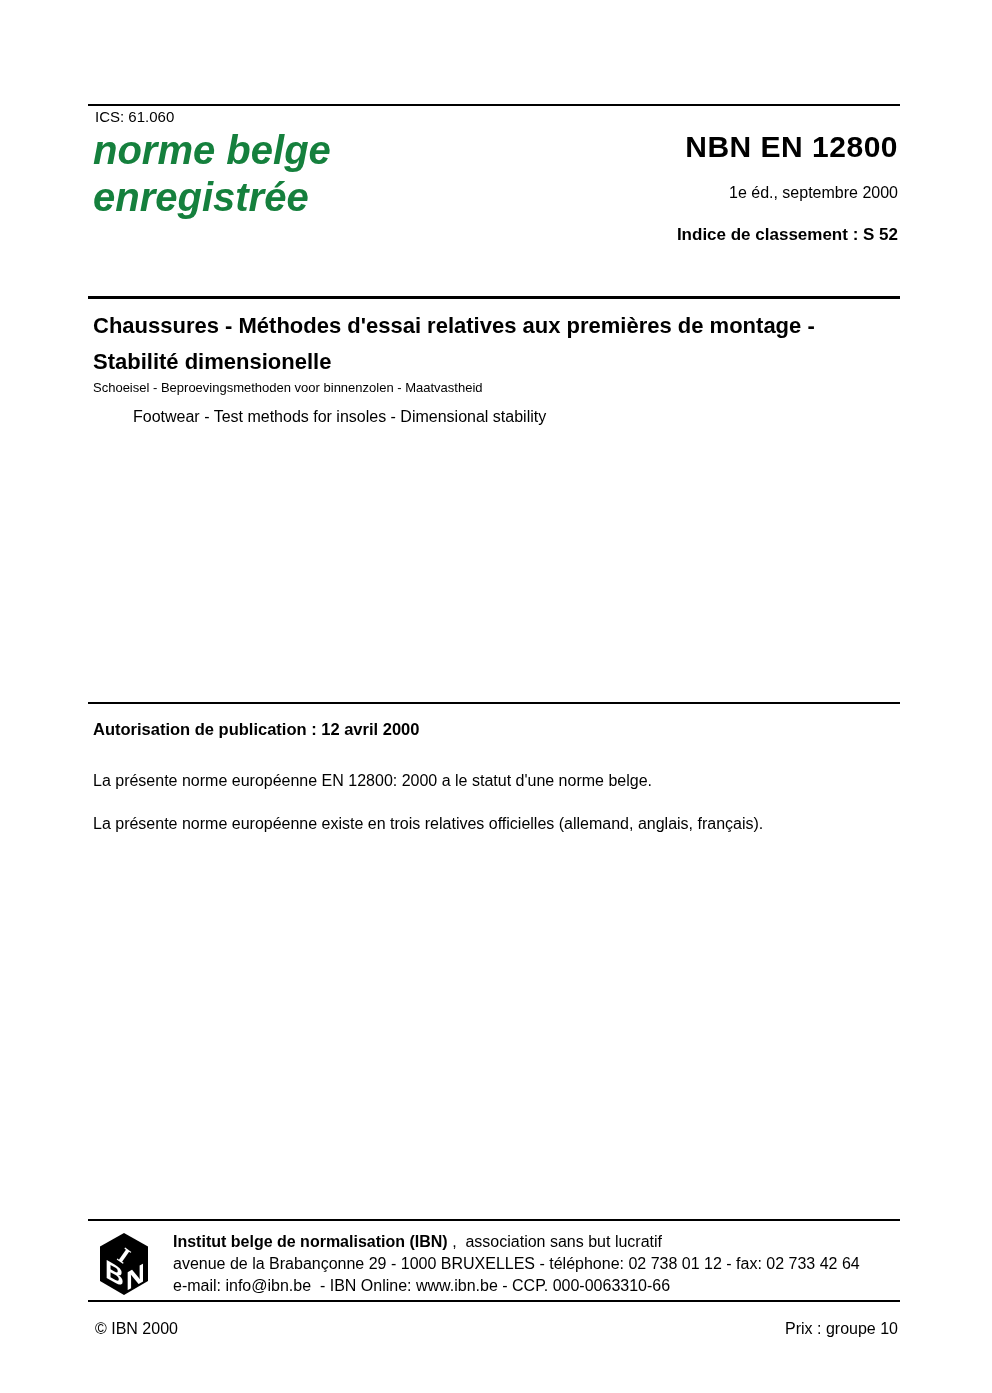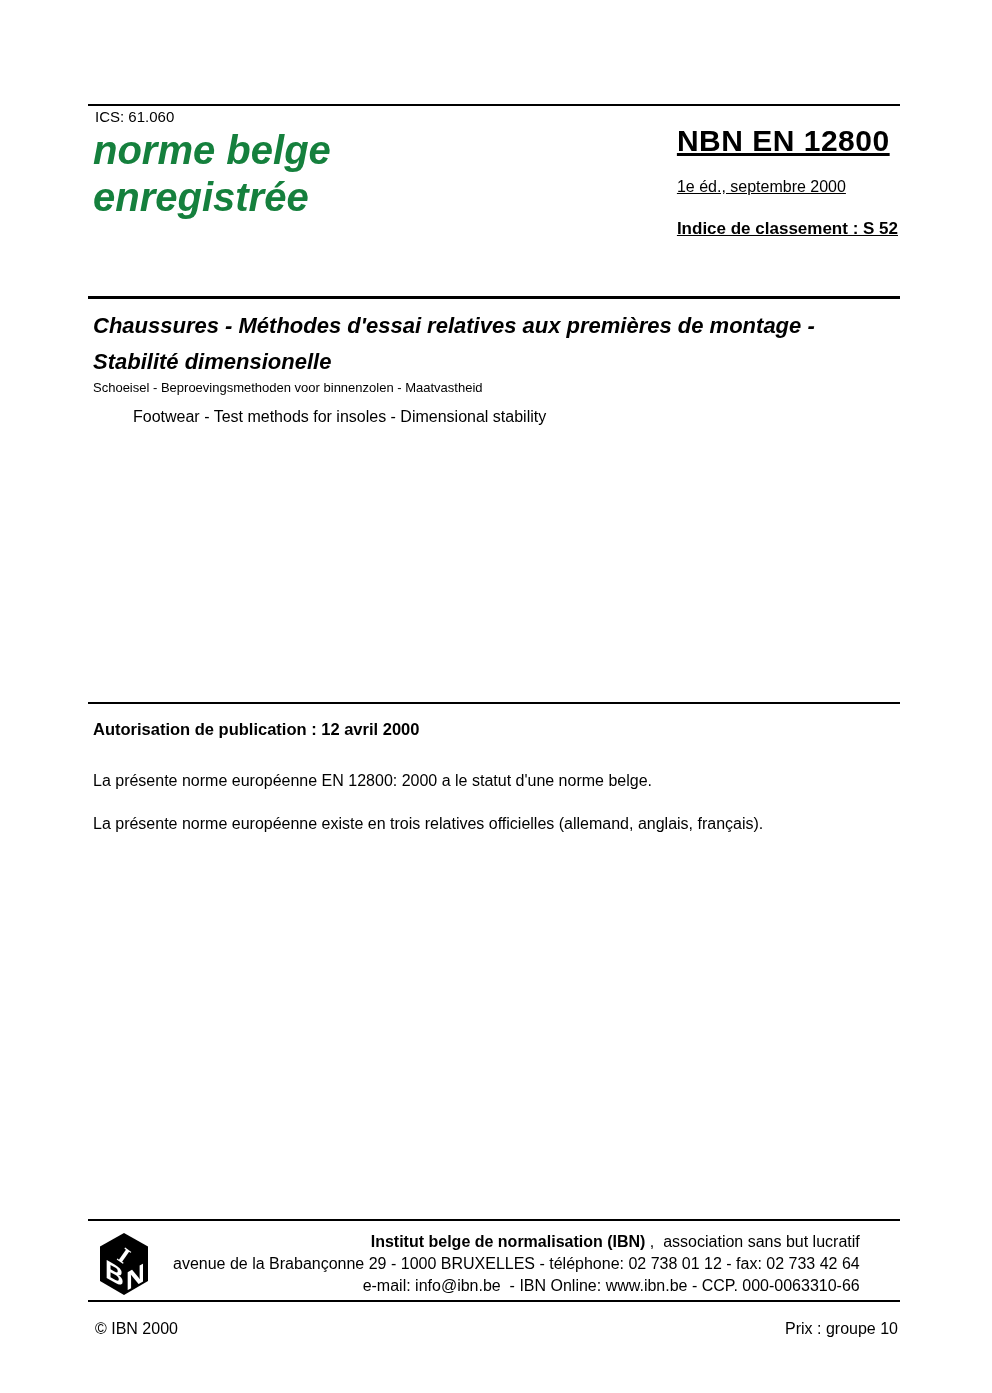--- a/index.html
+++ b/index.html
@@ -19,41 +19,41 @@
   .rule-inst-top{top:1219px;height:2px;}
   .rule-inst-bottom{top:1300px;height:2px;}
 
   .ics{position:absolute;left:95px;top:64px;font-size:15px;margin-top:44px;}
 
   .masthead-type{
     position:absolute;left:93px;top:127px;
     font-size:40px;font-weight:bold;font-style:italic;
     color:#15803d;line-height:47px;
   }
-  .masthead-right{position:absolute;right:94px;top:126px;text-decoration:underline;}
+  .masthead-right{position:absolute;right:94px;top:132px;text-align:right;}
   .doc-number{font-size:30px;font-weight:bold;line-height:30px;letter-spacing:0.5px;}
   .edition{font-size:16px;margin-top:22px;}
   .classification{font-size:17px;font-weight:bold;margin-top:23px;}
 
   .title-fr{
     position:absolute;left:93px;top:308px;width:812px;
-    font-size:22px;font-weight:bold;line-height:36px;font-style:italic;
+    font-size:22px;font-weight:bold;line-height:36px;
   }
   .title-nl{position:absolute;left:93px;top:380px;font-size:13px;}
   .title-en{position:absolute;left:93px;top:408px;font-size:16px;margin-left:40px;}
 
   .auth-heading{position:absolute;left:93px;top:720px;font-size:16.5px;font-weight:bold;}
   .para-1{position:absolute;left:93px;top:772px;font-size:16px;}
   .para-2{position:absolute;left:93px;top:815px;font-size:16px;}
 
   .logo{position:absolute;left:99px;top:1232px;width:50px;height:64px;}
 
   .institute-block{
     position:absolute;left:173px;top:1231px;
-    font-size:16px;line-height:22px;text-align:right;
+    font-size:16px;line-height:22px;
   }
   .inst-line{white-space:pre-wrap;}
   .inst-name{font-weight:bold;}
 
   .footer-left{position:absolute;left:95px;top:1320px;font-size:16px;}
   .footer-right{position:absolute;right:94px;top:1320px;font-size:16px;}
 </style>
 </head>
 <body>
 

